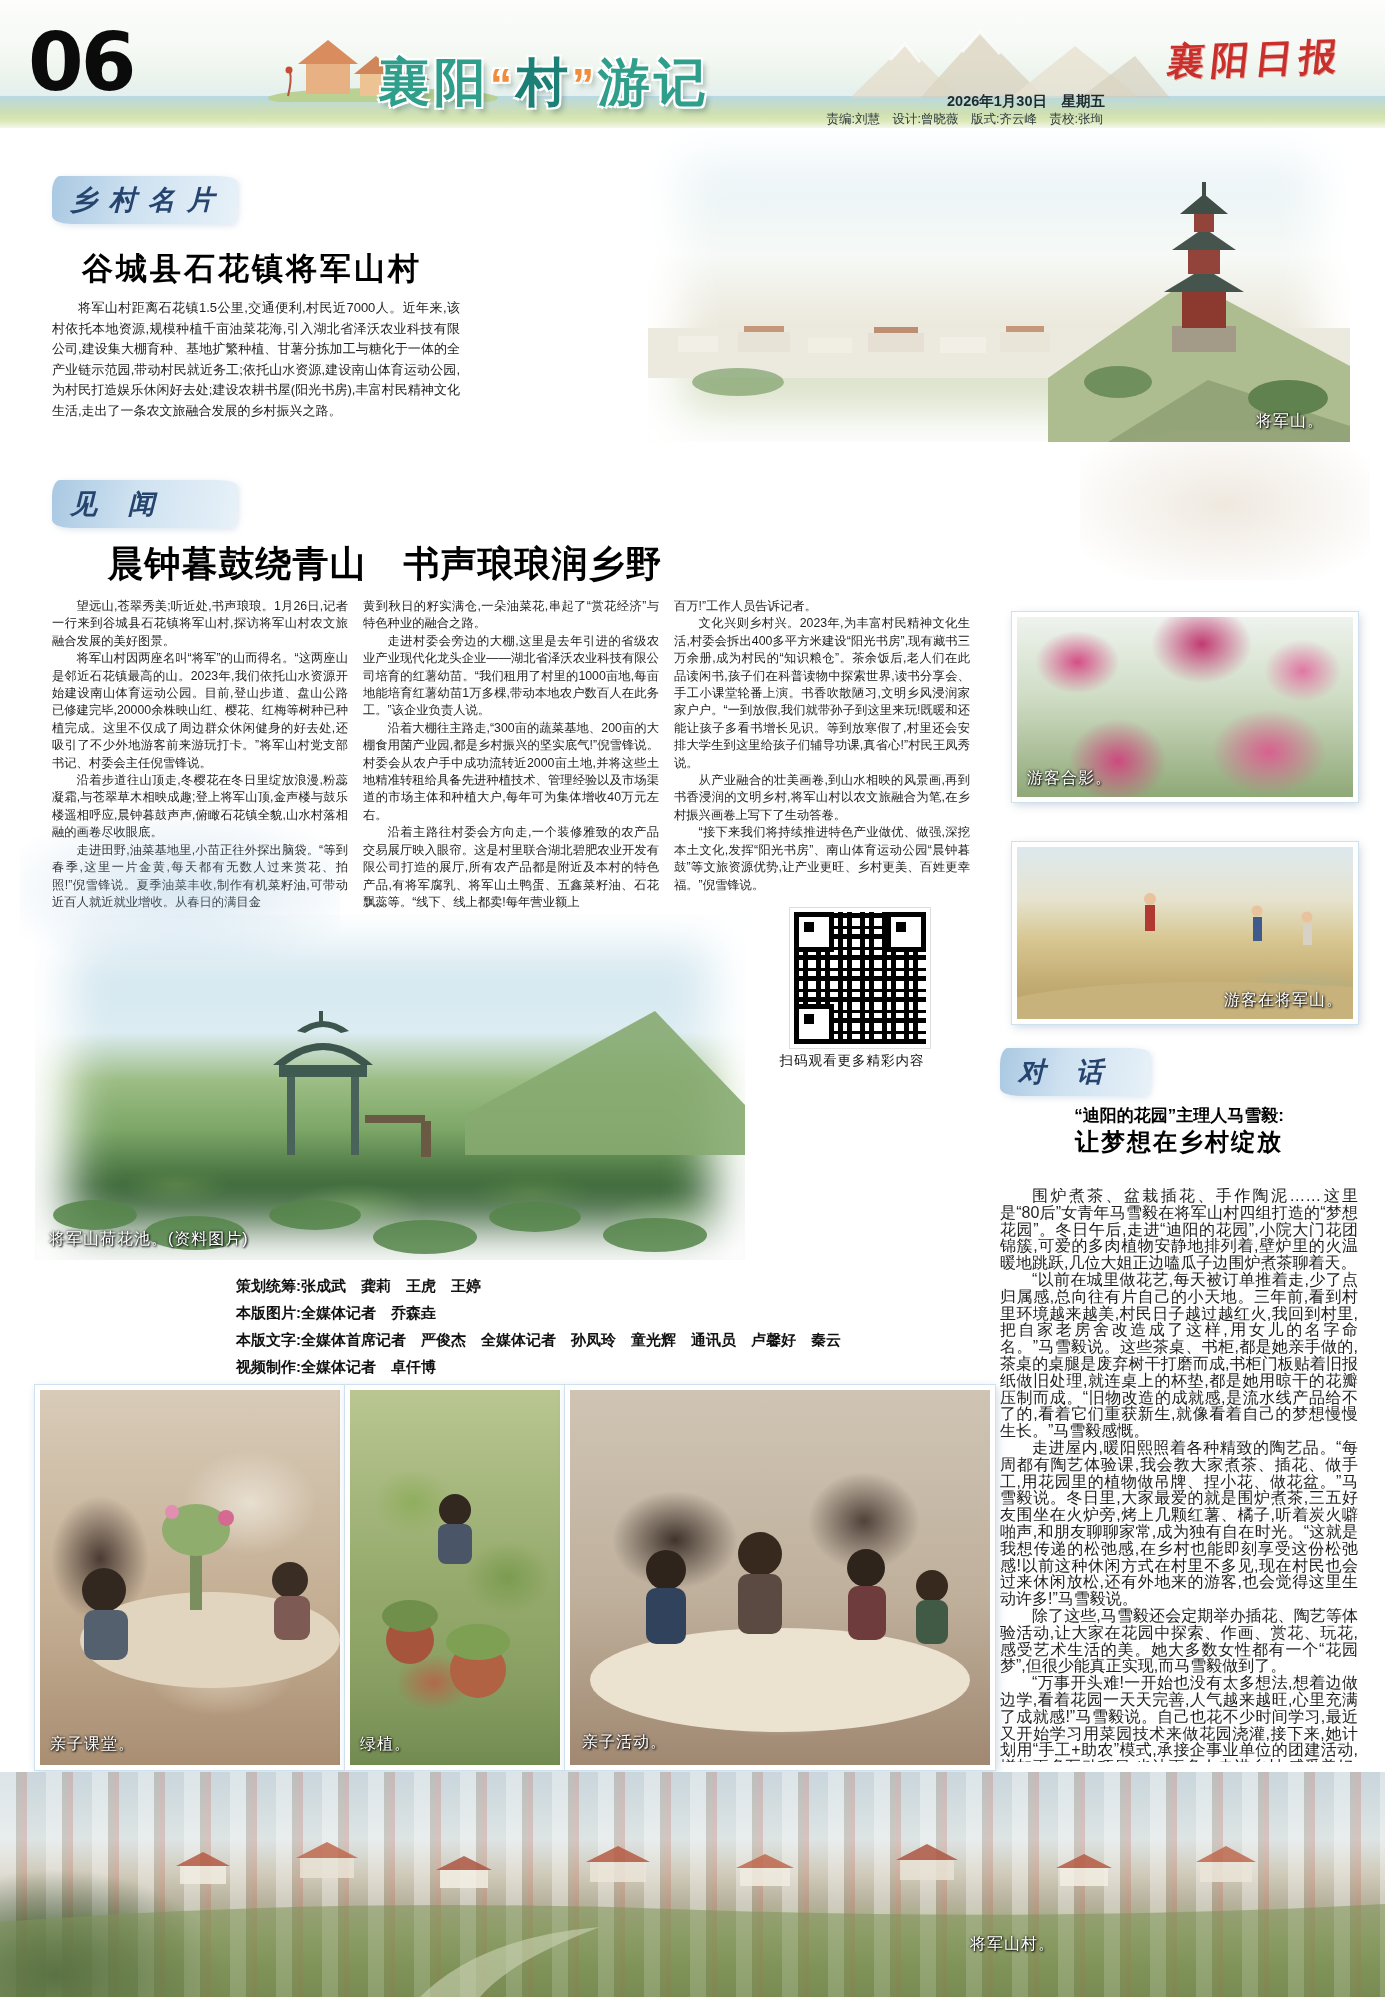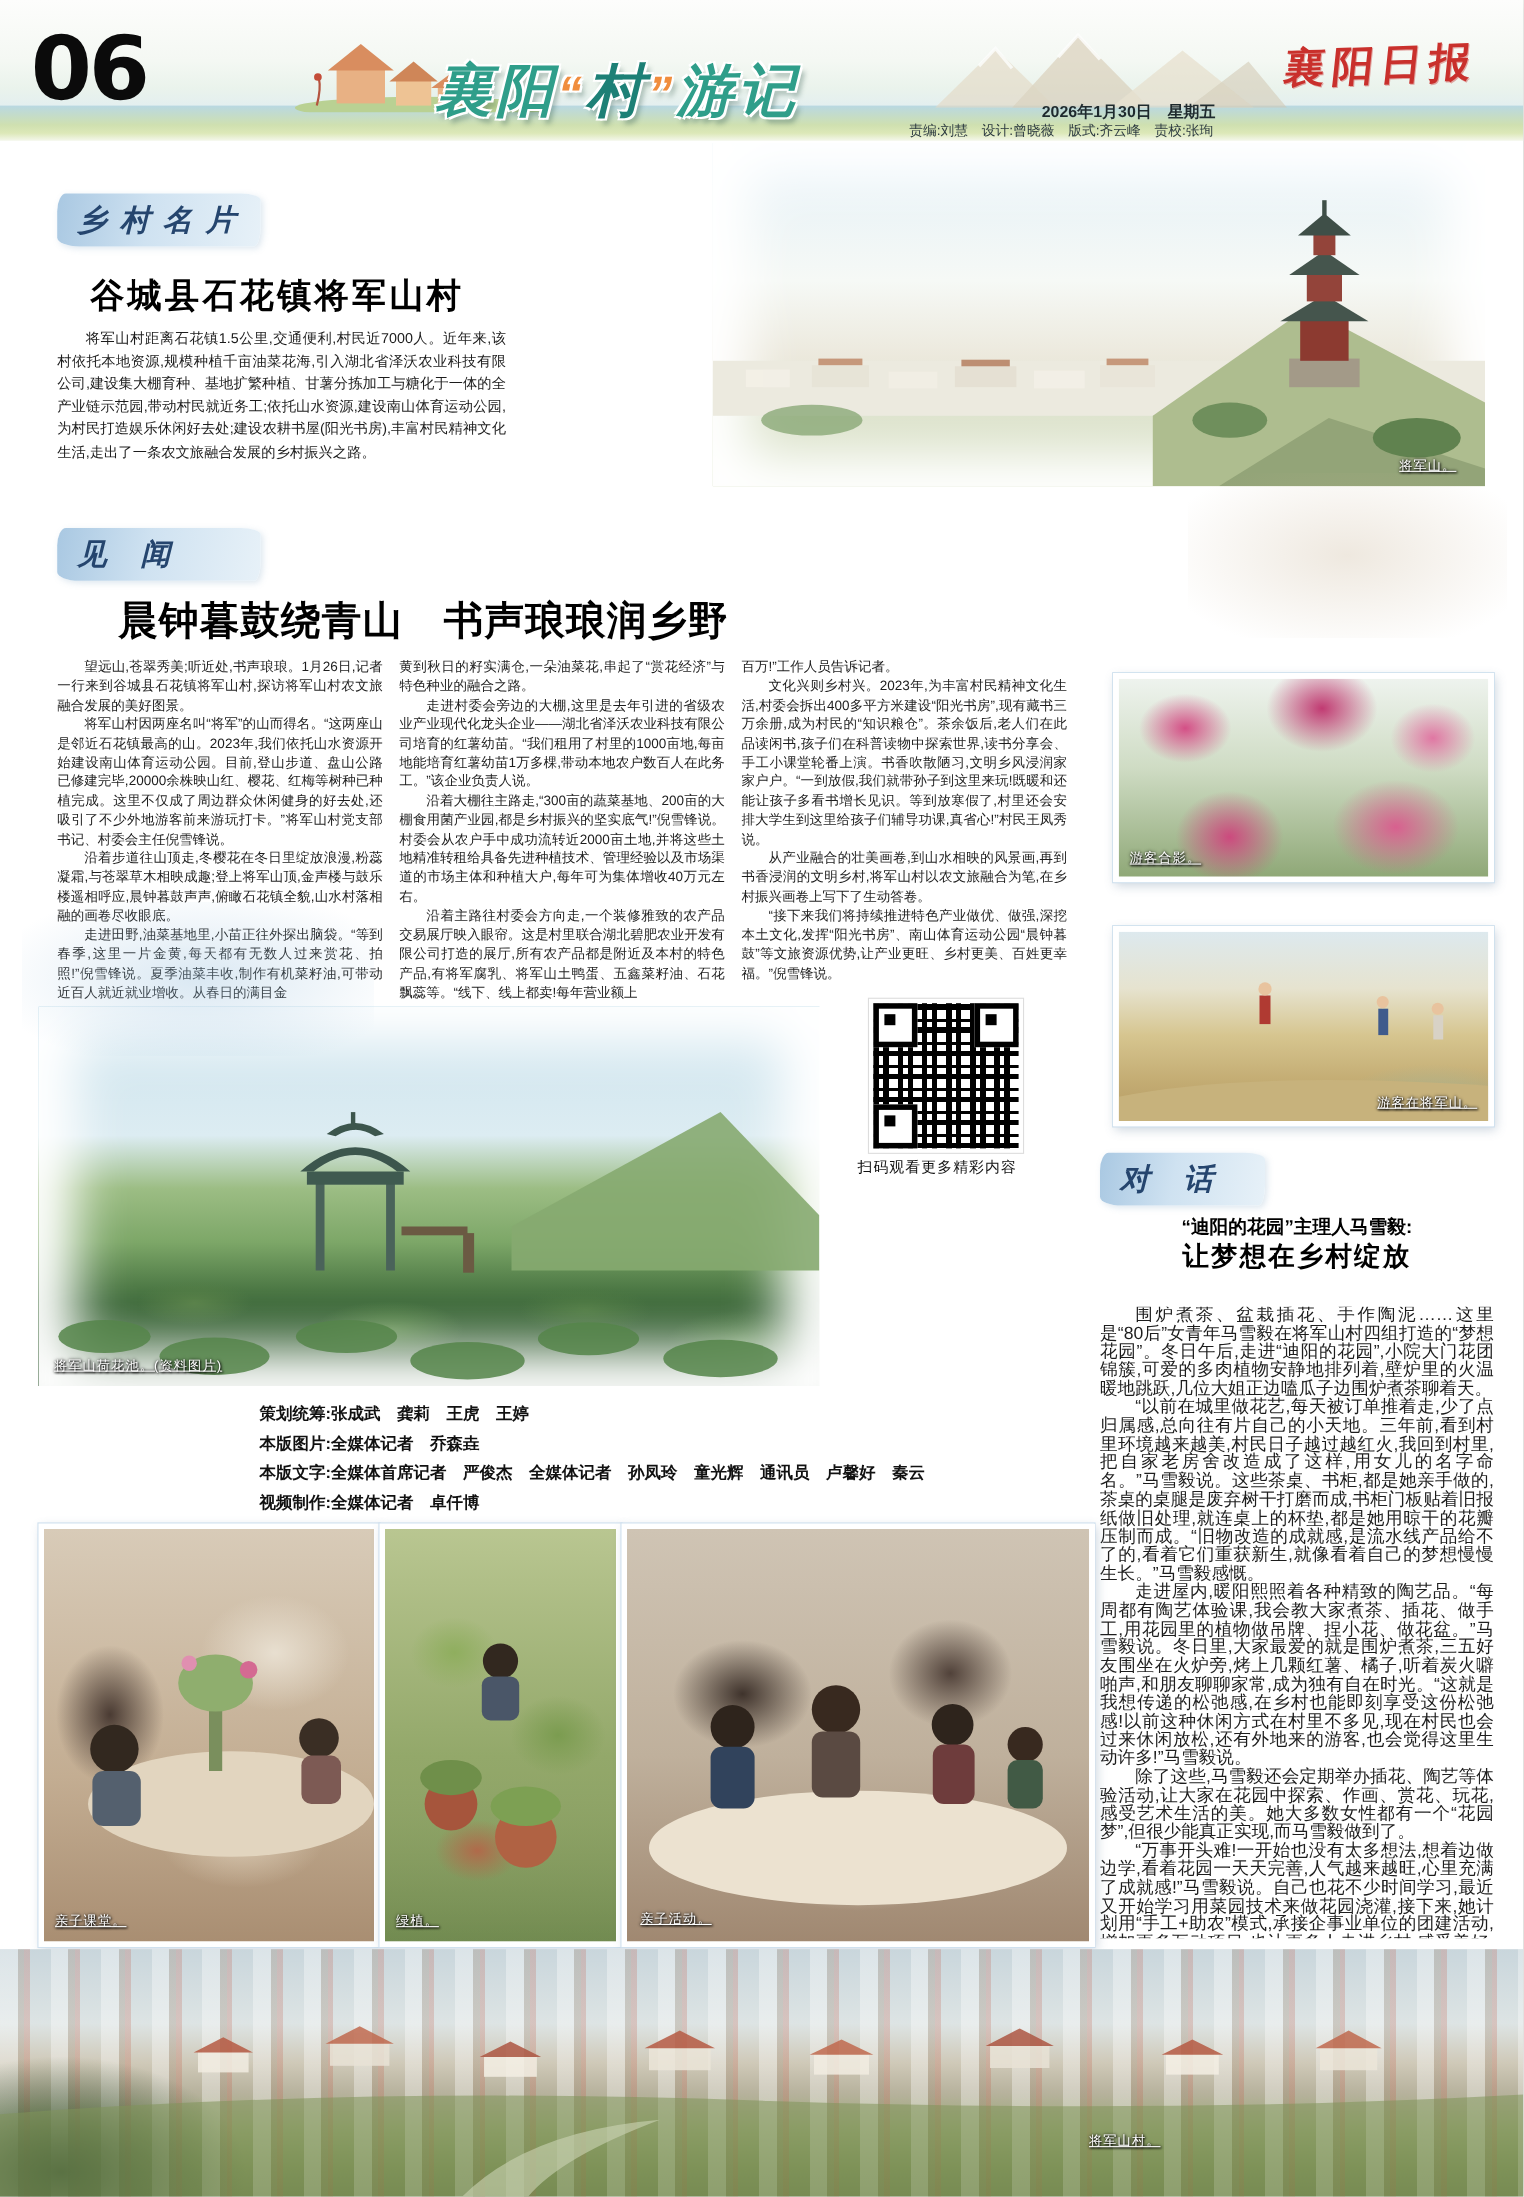--- a/index.html
+++ b/index.html
@@ -8,23 +8,23 @@
         box-shadow:0 0 14px rgba(0,0,0,.35);}
   
   .hdr-bg{position:absolute;left:0;top:0;width:100%;height:100px;
           background:linear-gradient(180deg,#fdfdfc 0%,#f4f8f3 55%,#eaf3ec 80%,#e2eef0 100%);}
   .hdr-strip{position:absolute;left:0;top:96px;width:100%;height:32px;
           background:linear-gradient(180deg,#b9d8e2 0%,#cfe0b0 55%,#dce8b8 78%,#f4f7ec 100%);}
   .pagenum{position:absolute;left:28px;top:16px;font-size:80px;font-weight:900;
           letter-spacing:-3px;color:#0b0b0b;font-family:"DejaVu Sans",sans-serif;}
   .hdr-houses{position:absolute;left:268px;top:34px;}
   .hdr-mountains{position:absolute;left:850px;top:26px;opacity:.8;}
-  .main-title{position:absolute;left:395px;top:48px;font-size:52px;font-weight:900;
+  .main-title{position:absolute;left:378px;top:48px;font-size:52px;font-weight:900;
           letter-spacing:4px;white-space:nowrap;
-          text-shadow:-2px -2px 0 #fff,2px -2px 0 #fff,-2px 2px 0 #fff,2px 2px 0 #fff,4px 5px 5px rgba(40,80,70,.35);font-style:italic;}
+          text-shadow:-2px -2px 0 #fff,2px -2px 0 #fff,-2px 2px 0 #fff,2px 2px 0 #fff,4px 5px 5px rgba(40,80,70,.35);}
   .t-green{color:#2f9e8a;} .t-dark{color:#1d8076;} .t-orange{color:#f08d3d;font-size:44px;}
   .masthead{position:absolute;right:42px;top:34px;font-family:"Liberation Serif",serif;
           font-weight:900;font-size:38px;color:#c9302c;letter-spacing:6px;
           transform:rotate(-2deg) skewX(-8deg);text-shadow:1px 1px 0 rgba(201,48,44,.4);}
   .hdr-date{position:absolute;right:280px;top:92px;font-size:14.5px;font-weight:700;color:#1e2a2e;}
   .hdr-staff{position:absolute;right:282px;top:111px;font-size:12.5px;color:#2c3a40;}
   
   .badge{position:absolute;width:185px;height:48px;
          background:linear-gradient(100deg,#a9c8e2 0%,#cfe2f1 45%,#e7f1f8 100%);
          border-radius:8px 18px 6px 20px / 16px 6px 18px 8px;
@@ -40,22 +40,22 @@
   .para{margin:0;text-indent:2em;}
   .a2-head{position:absolute;left:50px;top:540px;width:670px;text-align:center;
          font-size:36px;font-weight:900;letter-spacing:1px;color:#000;white-space:nowrap;}
   .col{position:absolute;top:598px;width:296px;height:312px;overflow:hidden;
          font-size:12.3px;line-height:17.4px;text-align:justify;color:#1d1d1d;}
   .col1{left:52px;} .col2{left:363px;} .col3{left:674px;}
   
   .photo{position:absolute;overflow:hidden;}
   .framed{border:5px solid #fff;box-shadow:0 0 0 1px #cfe0ee,2px 3px 9px rgba(90,120,150,.3);}
   .soft{box-shadow:inset 0 0 46px 34px #fff;}
-  .cap{position:absolute;font-size:12px;color:#fff;letter-spacing:1px;
-       text-shadow:0 0 3px #000,1px 1px 2px #000;white-space:nowrap;text-decoration:underline;}
+  .cap{position:absolute;font-size:16px;color:#fff;letter-spacing:1px;
+       text-shadow:0 0 3px #000,1px 1px 2px #000;white-space:nowrap;}
   
   .ph-pagoda{left:648px;top:130px;width:702px;height:312px;
        background:linear-gradient(180deg,#e3f0f7 0%,#f6f9f6 40%,#ece9dd 62%,#dfe4cf 75%,#cdd8b6 100%);}
   
   .ph-flowers{left:1012px;top:612px;width:336px;height:180px;
        background:
         radial-gradient(60px 45px at 18% 25%,#d44f86 0%,rgba(212,79,134,0) 70%),
         radial-gradient(70px 55px at 55% 15%,#c13a72 0%,rgba(193,58,114,0) 72%),
         radial-gradient(55px 45px at 85% 30%,#e077a3 0%,rgba(224,119,163,0) 70%),
         radial-gradient(70px 60px at 30% 80%,#cc4a7e 0%,rgba(204,74,126,0) 70%),

